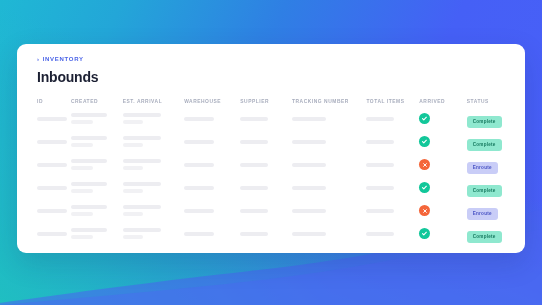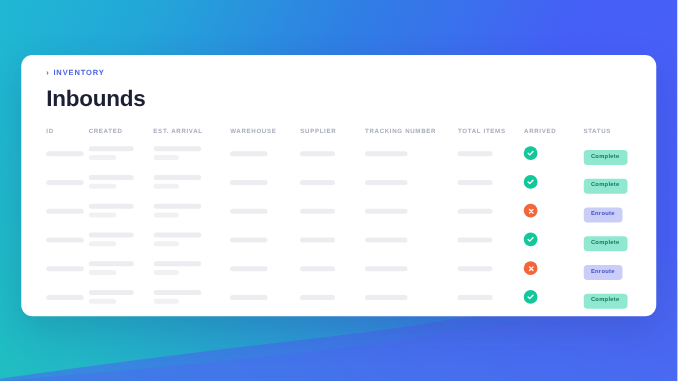--- a/index.html
+++ b/index.html
@@ -77,21 +77,21 @@
     margin-top: 2px;
   }
   .breadcrumb .chev {
     font-size: 6px;
     color: #4a63e7;
     line-height: 1;
     margin-right: 1px;
   }
 
   .page-title {
-    font-size: 18px;
+    font-size: 14px;
     font-weight: bold;
     color: #1c2033;
     letter-spacing: -0.2px;
     margin-top: 8px;
     line-height: 1;
   }
 
   
   .tbl {
     width: 100%;

